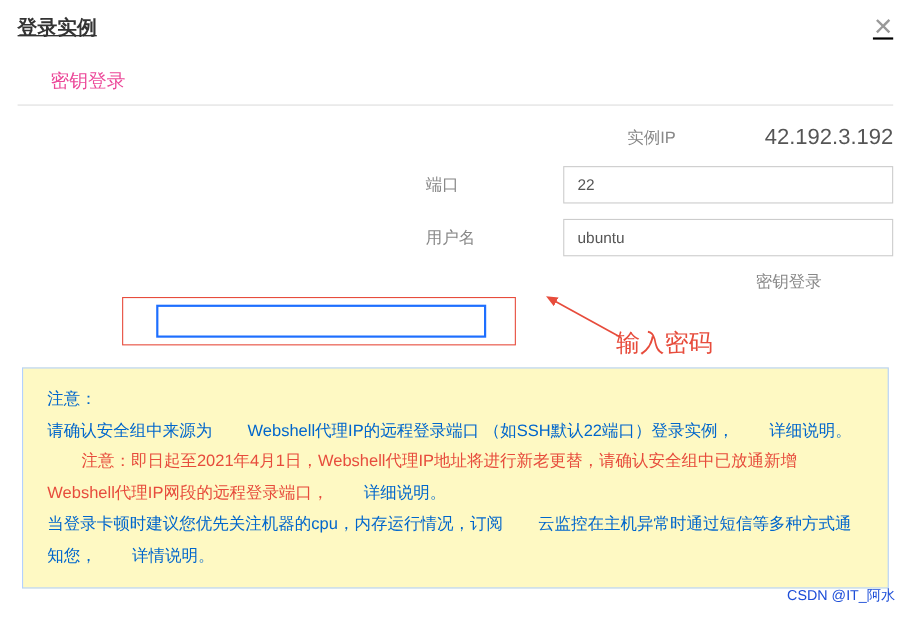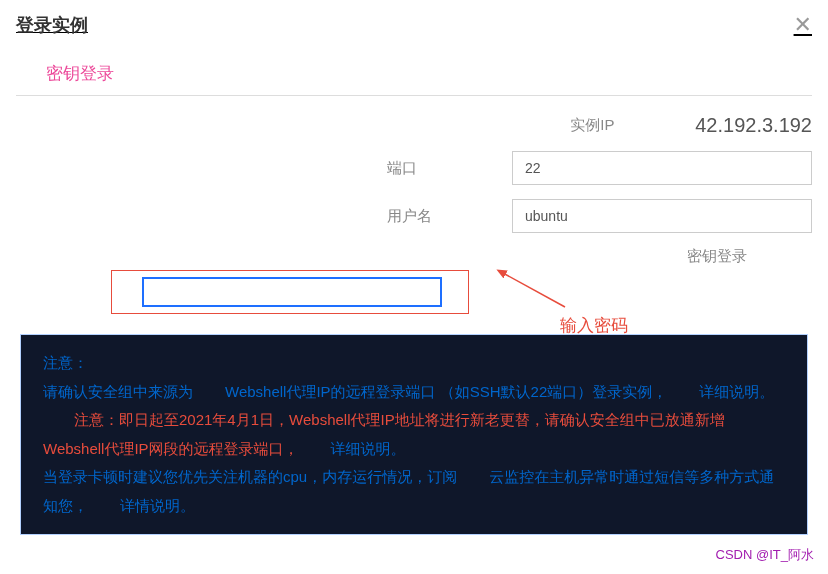--- a/index.html
+++ b/index.html
@@ -10,27 +10,27 @@
     .close { font-size: 22px; color: #999; cursor: pointer; font-weight: 300; }
     .tabs { display: flex; border-bottom: 1px solid #ddd; margin-bottom: 18px; }
     .tab { padding: 8px 30px 10px; font-size: 17px; color: #ec4899; cursor: pointer; }
     .tab.active { color: #333; border-bottom: 3px solid #0066ff; margin-bottom: -2px; font-weight: 500; }
     .form-row { display: flex; align-items: center; margin-bottom: 14px; justify-content: flex-end; }
     .label { width: 125px; font-size: 15px; color: #888; }
     .value { font-size: 20px; color: #555; }
     .input { width: 300px; height: 34px; border: 1px solid #ccc; padding: 0 12px; font-size: 14px; color: #555; }
     .highlight-box { border: 1px solid #e74c3c; padding: 6px 26px 6px 30px; display: inline-block; margin-left: 95px; margin-bottom: 12px; }
     .highlight-box .input { border: 2px solid #1e6fff; width: 300px; height: 30px; }
-    .notice-box { border: 1px solid #b3d1ff; background: #0f172a; padding: 14px 22px; margin: 8px 4px; font-size: 15px; line-height: 1.9; color: #555; }
+    .notice-box { border: 1px solid #b3d1ff; background: #fef9c3; padding: 14px 22px; margin: 8px 4px; font-size: 15px; line-height: 1.9; color: #555; }
     .blue-text { color: #0066cc; }
     .red-text { color: #e74c3c; margin-left: 31px; }
     .link { color: #0066cc; margin-left: 32px; }
     .arrow { position: absolute; left: 495px; top: 265px; pointer-events: none; }
-    .annotation { position: absolute; left: 560px; top: 314px; color: #e74c3c; font-size: 17px; font-weight: 500; }
-    .watermark { position: absolute; right: 14px; bottom: 10px; color: #a21caf; font-size: 13px; }
+    .annotation { position: absolute; left: 560px; top: 297px; color: #e74c3c; font-size: 22px; font-weight: 500; }
+    .watermark { position: absolute; right: 14px; bottom: 24px; color: #1d4ed8; font-size: 13px; }
   </style>
 </head>
 <body>
 
 <div class="dialog">
   <div class="header">
     <div class="title">登录实例</div>
     <div class="close">✕</div>
   </div>
 

